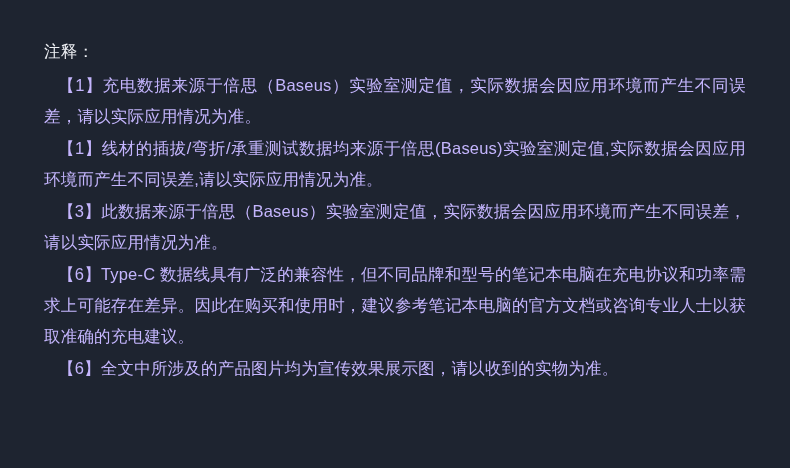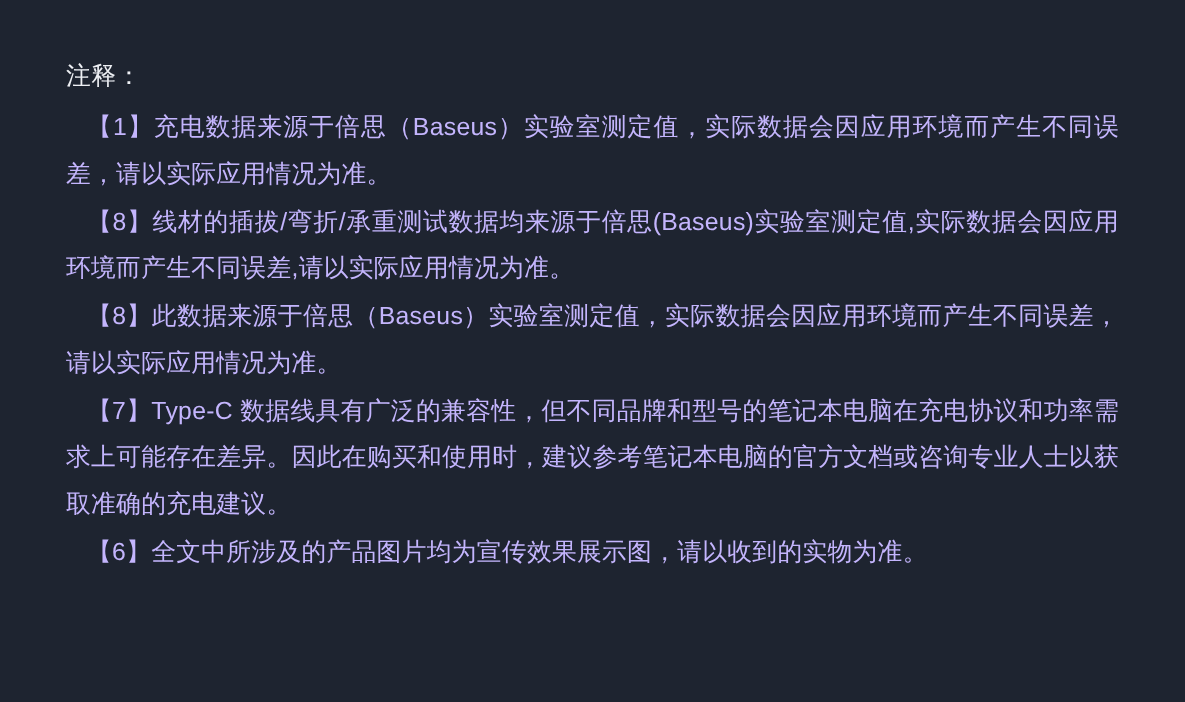--- a/index.html
+++ b/index.html
@@ -44,18 +44,18 @@
     word-break: break-all;
   }
 </style>
 </head>
 <body>
 
 <div class="page">
   <div class="note-title">注释：</div>
   <ul class="note-list">
     <li class="note-item">【1】充电数据来源于倍思（Baseus）实验室测定值，实际数据会因应用环境而产生不同误差，请以实际应用情况为准。</li>
-    <li class="note-item">【8】线材的插拔/弯折/承重测试数据均来源于倍思(Baseus)实验室测定值,实际数据会因应用环境而产生不同误差,请以实际应用情况为准。</li>
-    <li class="note-item">【8】此数据来源于倍思（Baseus）实验室测定值，实际数据会因应用环境而产生不同误差，请以实际应用情况为准。</li>
-    <li class="note-item">【7】Type-C 数据线具有广泛的兼容性，但不同品牌和型号的笔记本电脑在充电协议和功率需求上可能存在差异。因此在购买和使用时，建议参考笔记本电脑的官方文档或咨询专业人士以获取准确的充电建议。</li>
+    <li class="note-item">【1】线材的插拔/弯折/承重测试数据均来源于倍思(Baseus)实验室测定值,实际数据会因应用环境而产生不同误差,请以实际应用情况为准。</li>
+    <li class="note-item">【3】此数据来源于倍思（Baseus）实验室测定值，实际数据会因应用环境而产生不同误差，请以实际应用情况为准。</li>
+    <li class="note-item">【6】Type-C 数据线具有广泛的兼容性，但不同品牌和型号的笔记本电脑在充电协议和功率需求上可能存在差异。因此在购买和使用时，建议参考笔记本电脑的官方文档或咨询专业人士以获取准确的充电建议。</li>
     <li class="note-item">【6】全文中所涉及的产品图片均为宣传效果展示图，请以收到的实物为准。</li>
   </ul>
 </div>
 
 </body></html>

